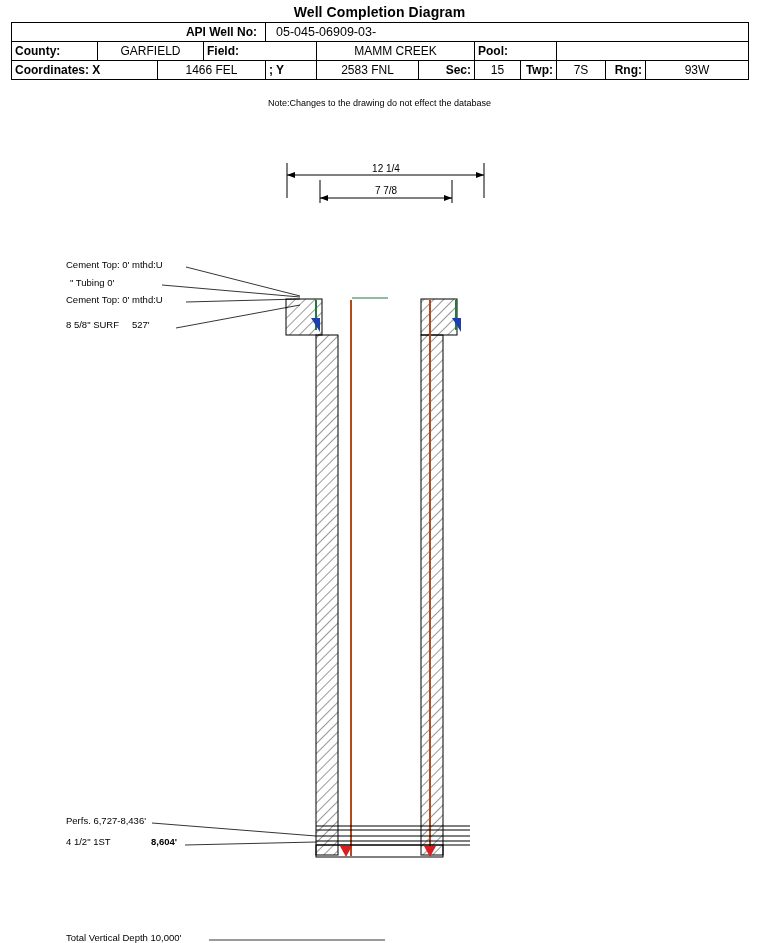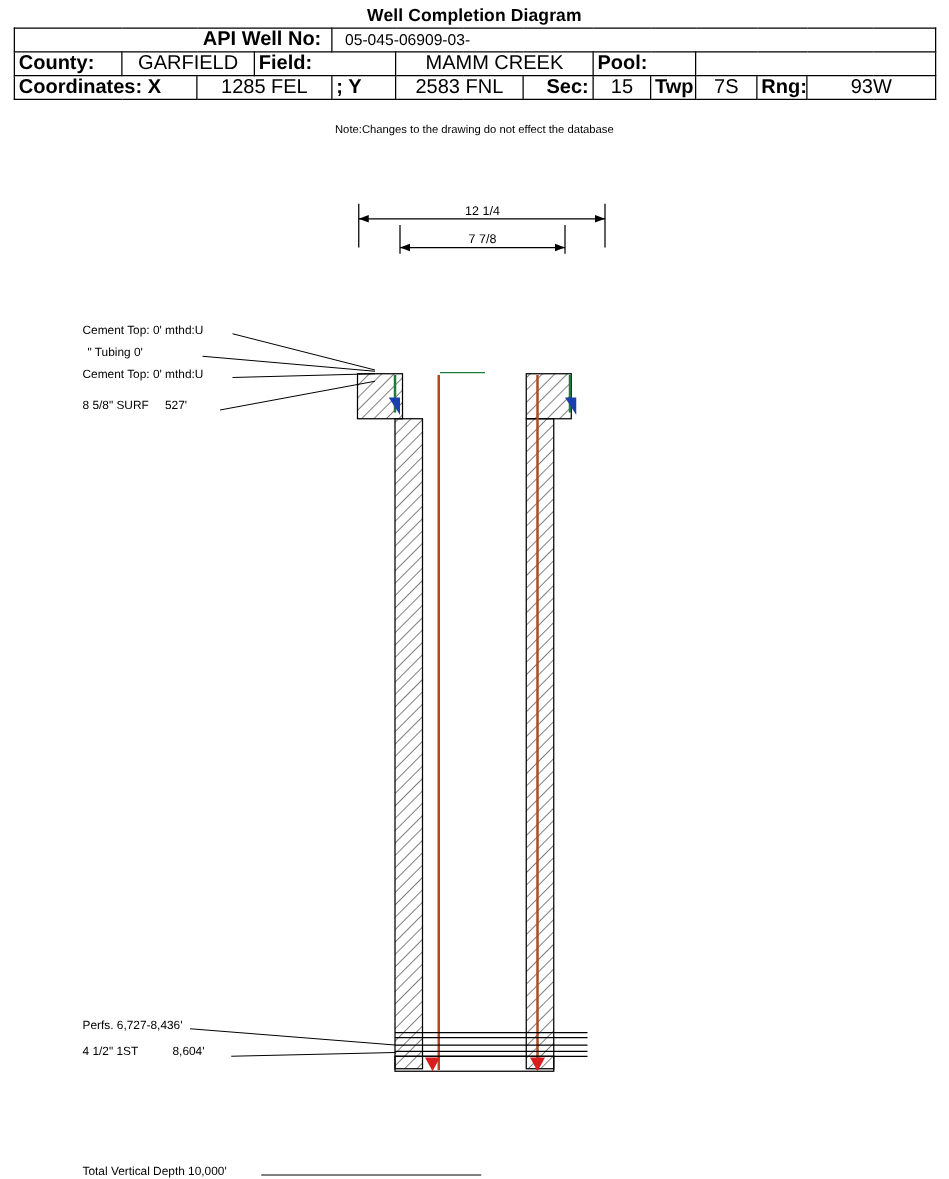--- a/index.html
+++ b/index.html
@@ -36,21 +36,21 @@
     position: absolute;
     left: 11px;
     top: 22px;
     width: 737px;
     border-collapse: collapse;
     table-layout: fixed;
   }
   .hdr-table td {
     border: 1px solid #000;
     height: 18px;
-    font-size: 16px;
+    font-size: 12px;
     padding: 0 3px;
     vertical-align: middle;
     white-space: nowrap;
     overflow: hidden;
   }
   .lbl-b {
     font-weight: bold;
     font-size: 13px;
   }
   .lbl-bc {
@@ -136,21 +136,21 @@
     <tr>
       <td class="lbl-b">County:</td>
       <td colspan="2" class="val-c">GARFIELD</td>
       <td colspan="2" class="lbl-b">Field:</td>
       <td colspan="3" class="val-c">MAMM CREEK</td>
       <td colspan="2" class="lbl-b">Pool:</td>
       <td colspan="4" class="val-l"></td>
     </tr>
     <tr>
       <td colspan="2" class="lbl-b">Coordinates: X</td>
-      <td colspan="2" class="val-c">1285 FEL</td>
+      <td colspan="2" class="val-c">1466 FEL</td>
       <td class="lbl-b">; Y</td>
       <td colspan="2" class="val-c">2583 FNL</td>
       <td class="lbl-b" style="text-align:right;">Sec:</td>
       <td class="val-c">15</td>
       <td class="lbl-b" style="text-align:right;">Twp:</td>
       <td class="val-c">7S</td>
       <td class="lbl-b" style="text-align:right;">Rng:</td>
       <td colspan="2" class="val-c">93W</td>
     </tr>
   </tbody>
@@ -232,17 +232,17 @@
   </svg>
 
   <div class="ann" style="left:66px; top:259px;">Cement Top: 0' mthd:U</div>
   <div class="ann" style="left:70px; top:277px;">" Tubing 0'</div>
   <div class="ann" style="left:66px; top:294px;">Cement Top: 0' mthd:U</div>
   <div class="ann" style="left:66px; top:319px;">8 5/8" SURF</div>
   <div class="ann" style="left:132px; top:319px;">527'</div>
 
   <div class="ann" style="left:66px; top:815px;">Perfs. 6,727-8,436'</div>
   <div class="ann" style="left:66px; top:836px;">4 1/2" 1ST</div>
-  <div class="ann" style="left:138px; top:836px;">8,604'</div>
+  <div class="ann" style="left:151px; top:836px;font-weight:bold;">8,604'</div>
 
   <div class="ann" style="left:66px; top:932px;">Total Vertical Depth 10,000'</div>
 
 </div>
 
 </body></html>

